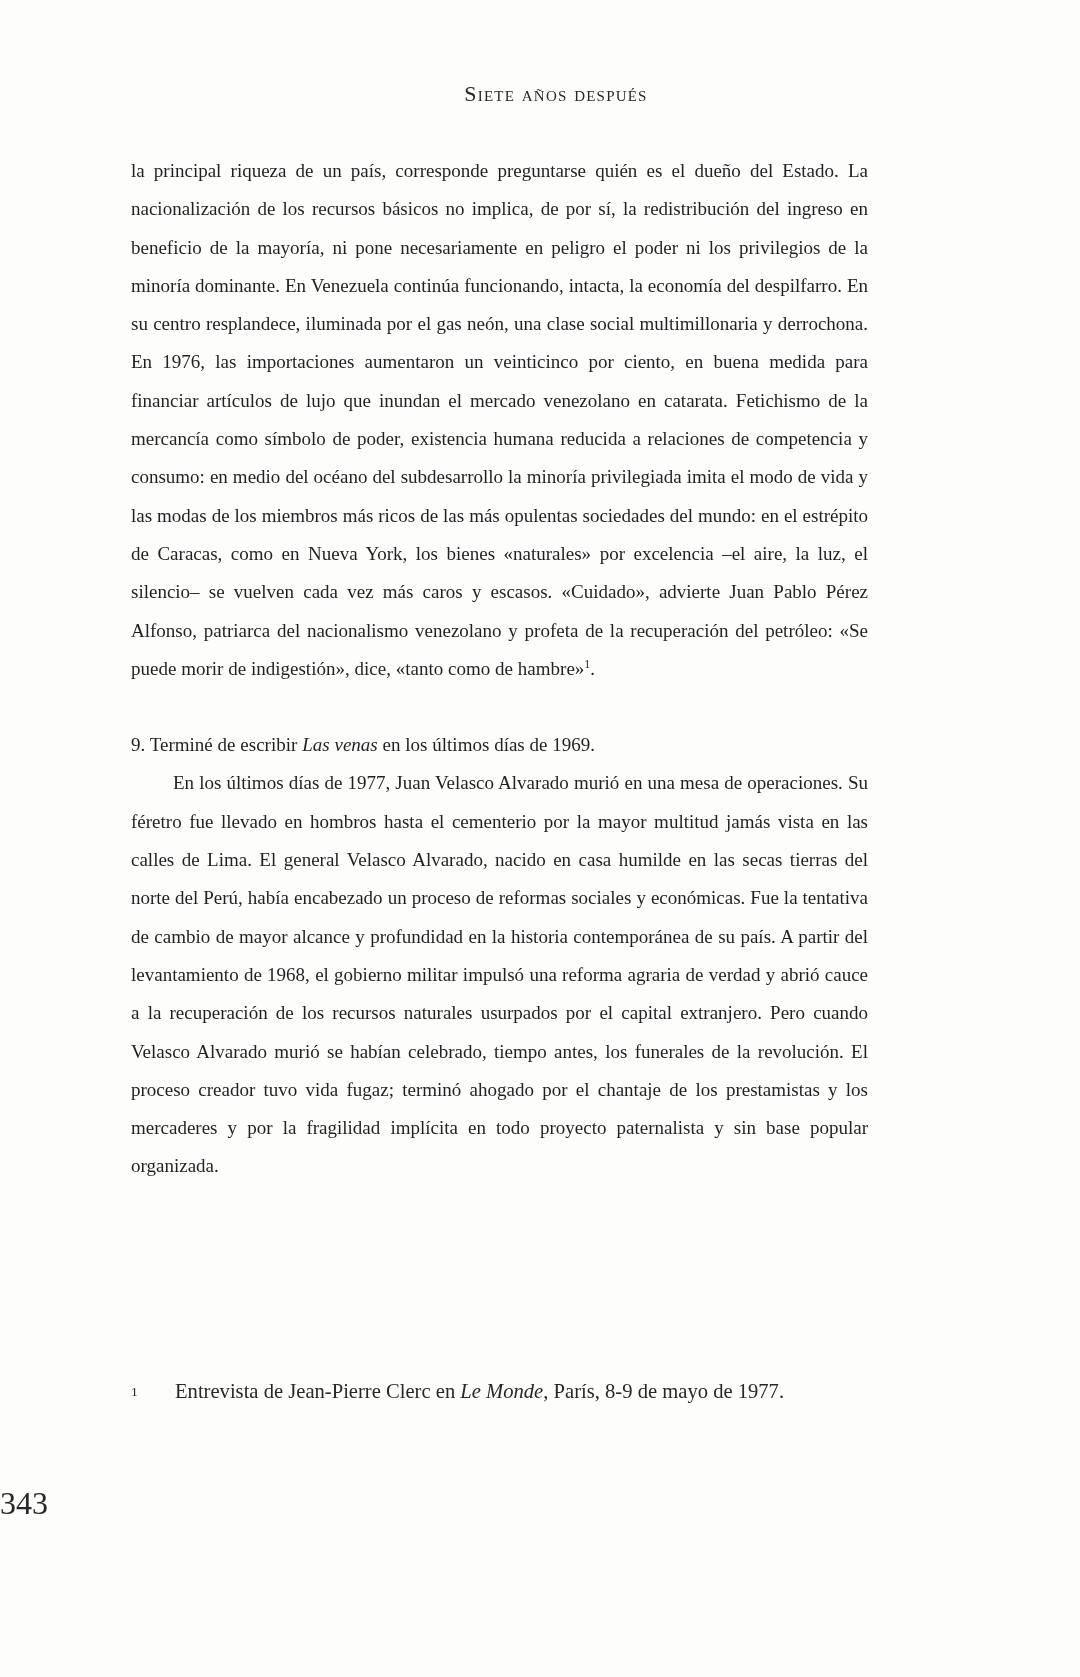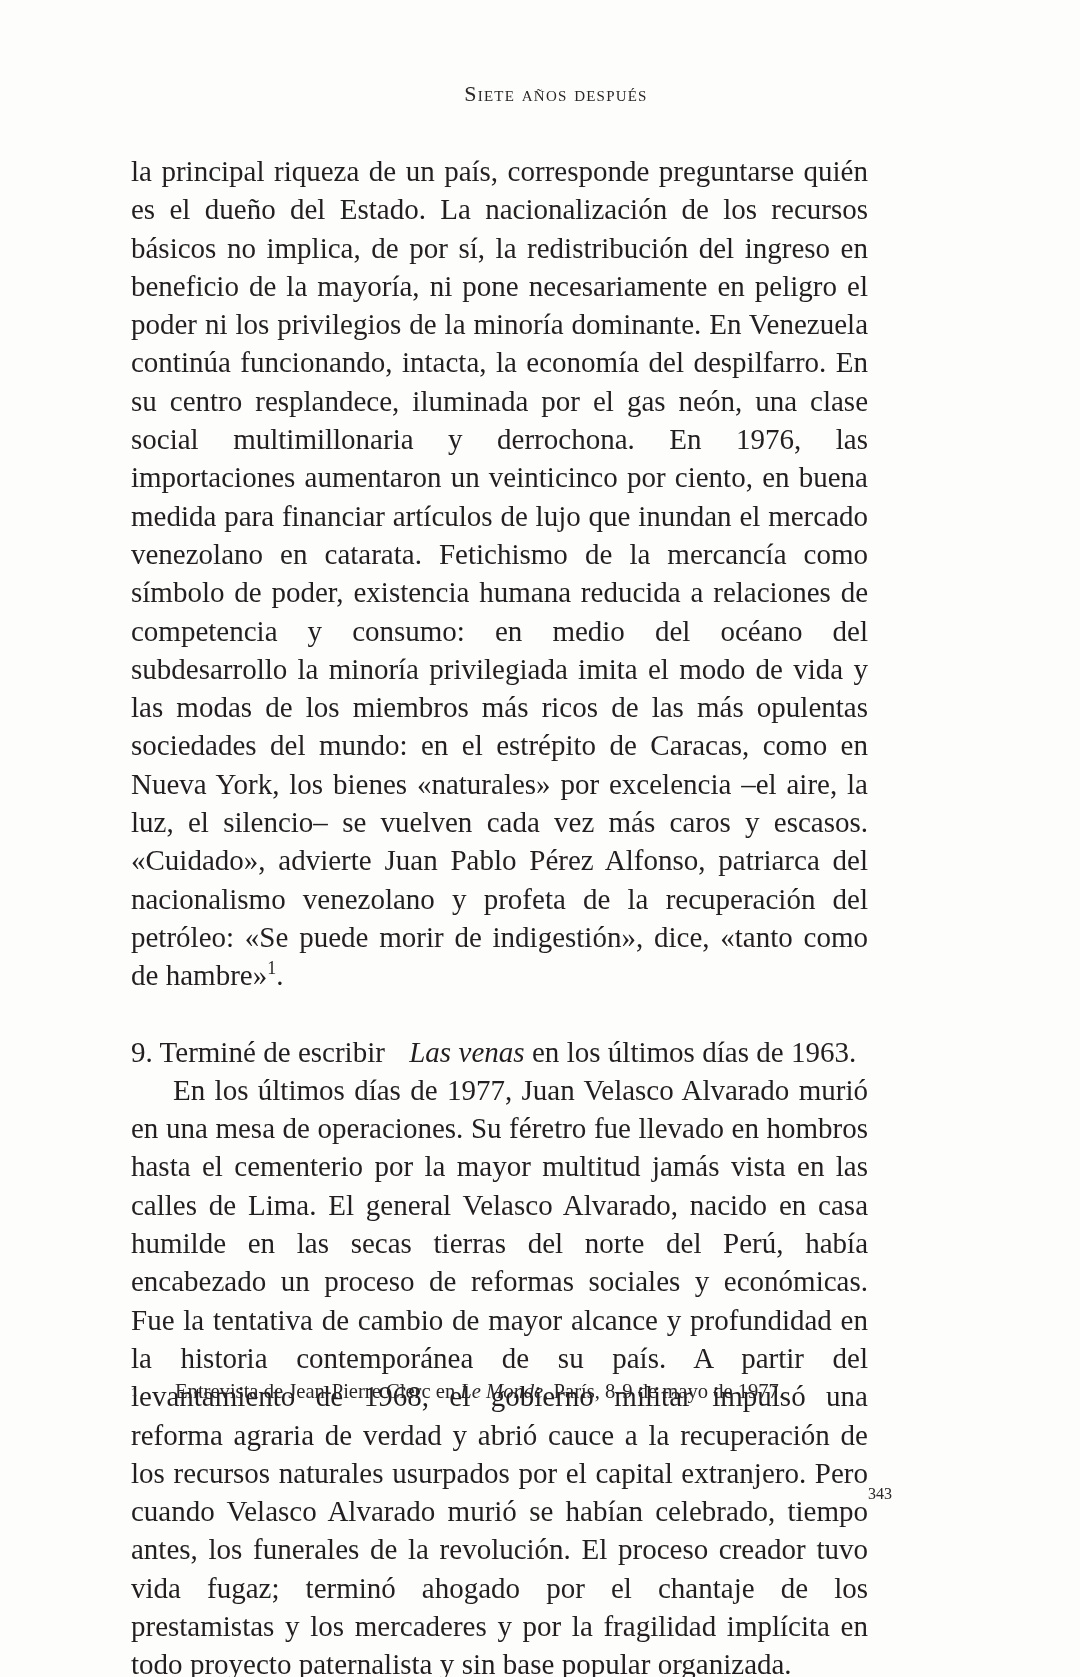--- a/index.html
+++ b/index.html
@@ -46,39 +46,38 @@
     position: absolute;
     left: 131px;
     top: 152px;
     width: 737px;
   }
 
   p.body {
     margin: 0;
     text-align: justify;
     text-justify: inter-word;
-    font-size: 29px;
+    font-size: 19px;
     line-height: 38.3px;
     hyphens: manual;
     -webkit-hyphens: manual;
     word-spacing: 0.004em;
   }
 
   p.indent {
     text-indent: 42px;
   }
 
   p.spaced-before {
     margin-top: 38px;
   }
 
   p.body i,
   p.body em {
     font-style: italic;
-    margin-left: 17px;
   }
 
   sup.fn-ref {
     font-size: 0.62em;
     vertical-align: super;
     line-height: 0;
   }
 
   
   .footnote-area {
@@ -110,37 +109,37 @@
   .footnote-text i {
     font-style: italic;
   }
 
   
   .folio {
     position: absolute;
     left: 0;
     top: 1485px;
     width: 892px;
-    text-align: right;
-    font-size: 16px;
+    text-align: left;
+    font-size: 32px;
     color: #2a2526;
   }
 </style>
 </head>
 <body>
 
 <div class="page">
 
   <div class="running-head">Siete años después</div>
 
   <div class="textblock">
 
     <p class="body"><span>la principal riqueza de un país, corresponde preguntarse quién es el dueño del Estado. La nacionalización de los recursos básicos no implica, de por sí, la redistribución del ingreso en beneficio de la mayoría, ni pone necesariamente en peligro el poder ni los privilegios de la minoría dominante. En Venezuela continúa funcionando, intacta, la economía del despilfarro. En su centro resplandece, iluminada por el gas neón, una clase social multimillonaria y derrochona. En 1976, las importaciones aumentaron un veinticinco por ciento, en buena medida para financiar artículos de lujo que inundan el mercado venezolano en catarata. Fetichismo de la mercancía como símbolo de poder, existencia humana reducida a relaciones de competencia y consumo: en medio del océano del subdesarrollo la minoría privilegiada imita el modo de vida y las modas de los miembros más ricos de las más opulentas sociedades del mundo: en el estrépito de Caracas, como en Nueva York, los bienes «naturales» por excelencia –el aire, la luz, el silencio– se vuelven cada vez más caros y escasos. «Cuidado», advierte Juan Pablo Pérez Alfonso, patriarca del nacionalismo venezolano y profeta de la recuperación del petróleo: «Se puede morir de indigestión», dice, «tanto como de hambre»</span><sup class="fn-ref">1</sup><span>.</span></p>
 
-    <p class="body spaced-before"><span>9. Terminé de escribir </span><i>Las venas</i><span> en los últimos días de 1963.</span></p>
+    <p class="body spaced-before"><span>9. Terminé de escribir </span><i>Las venas</i><span> en los últimos días de 1969.</span></p>
 
     <p class="body indent">En los últimos días de 1977, Juan Velasco Alvarado murió en una mesa de operaciones. Su féretro fue llevado en hombros hasta el cementerio por la mayor multitud jamás vista en las calles de Lima. El general Velasco Alvarado, nacido en casa humilde en las secas tierras del norte del Perú, había encabezado un proceso de reformas sociales y económicas. Fue la tentativa de cambio de mayor alcance y profundidad en la historia contemporánea de su país. A partir del levantamiento de 1968, el gobierno militar impulsó una reforma agraria de verdad y abrió cauce a la recuperación de los recursos naturales usurpados por el capital extranjero. Pero cuando Velasco Alvarado murió se habían celebrado, tiempo antes, los funerales de la revolución. El proceso creador tuvo vida fugaz; terminó ahogado por el chantaje de los prestamistas y los mercaderes y por la fragilidad implícita en todo proyecto paternalista y sin base popular organizada.</p>
 
 
   </div>
 
   <div class="footnote-area">
     <div class="footnote">
       <span class="footnote-marker">1</span>
       <span class="footnote-text"><span>Entrevista de Jean-Pierre Clerc en </span><i>Le Monde</i><span>, París, 8-9 de mayo de 1977.</span></span>

